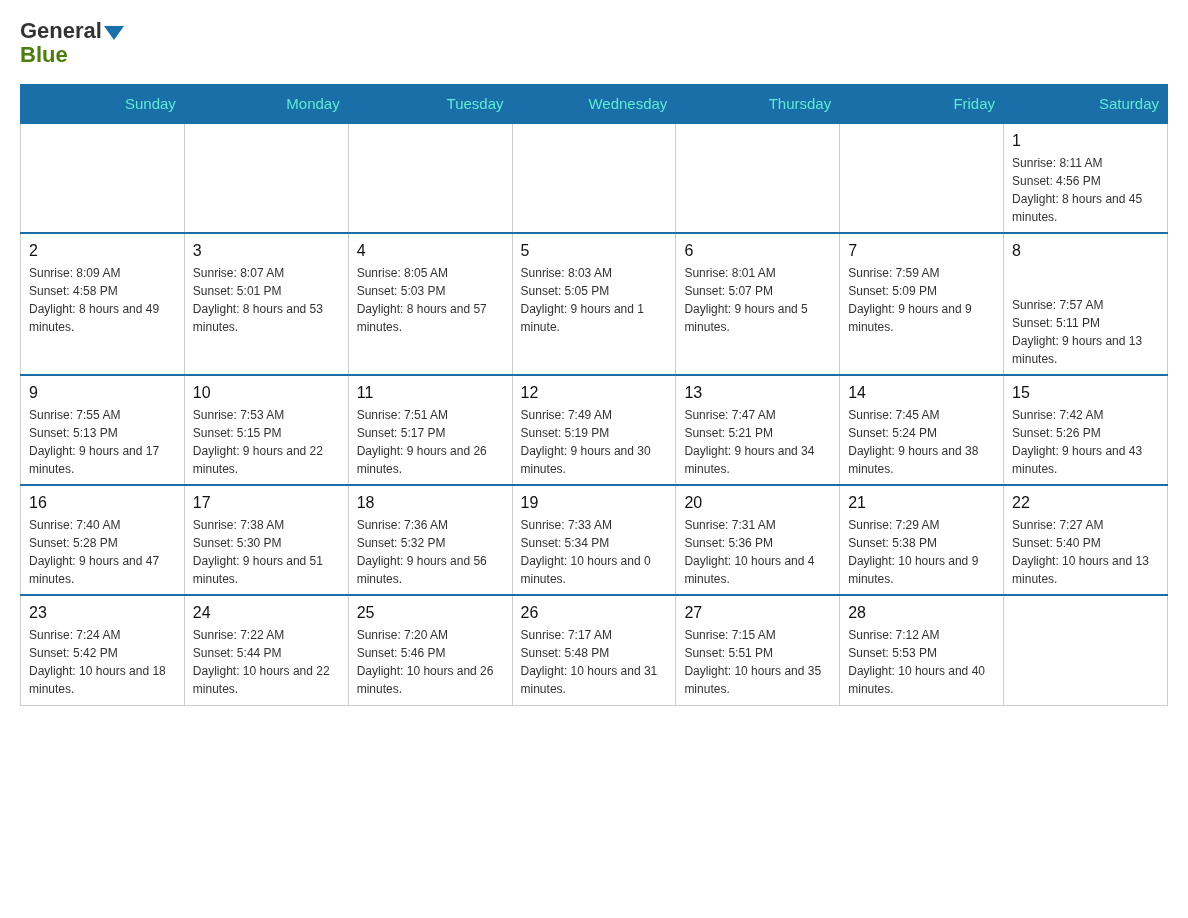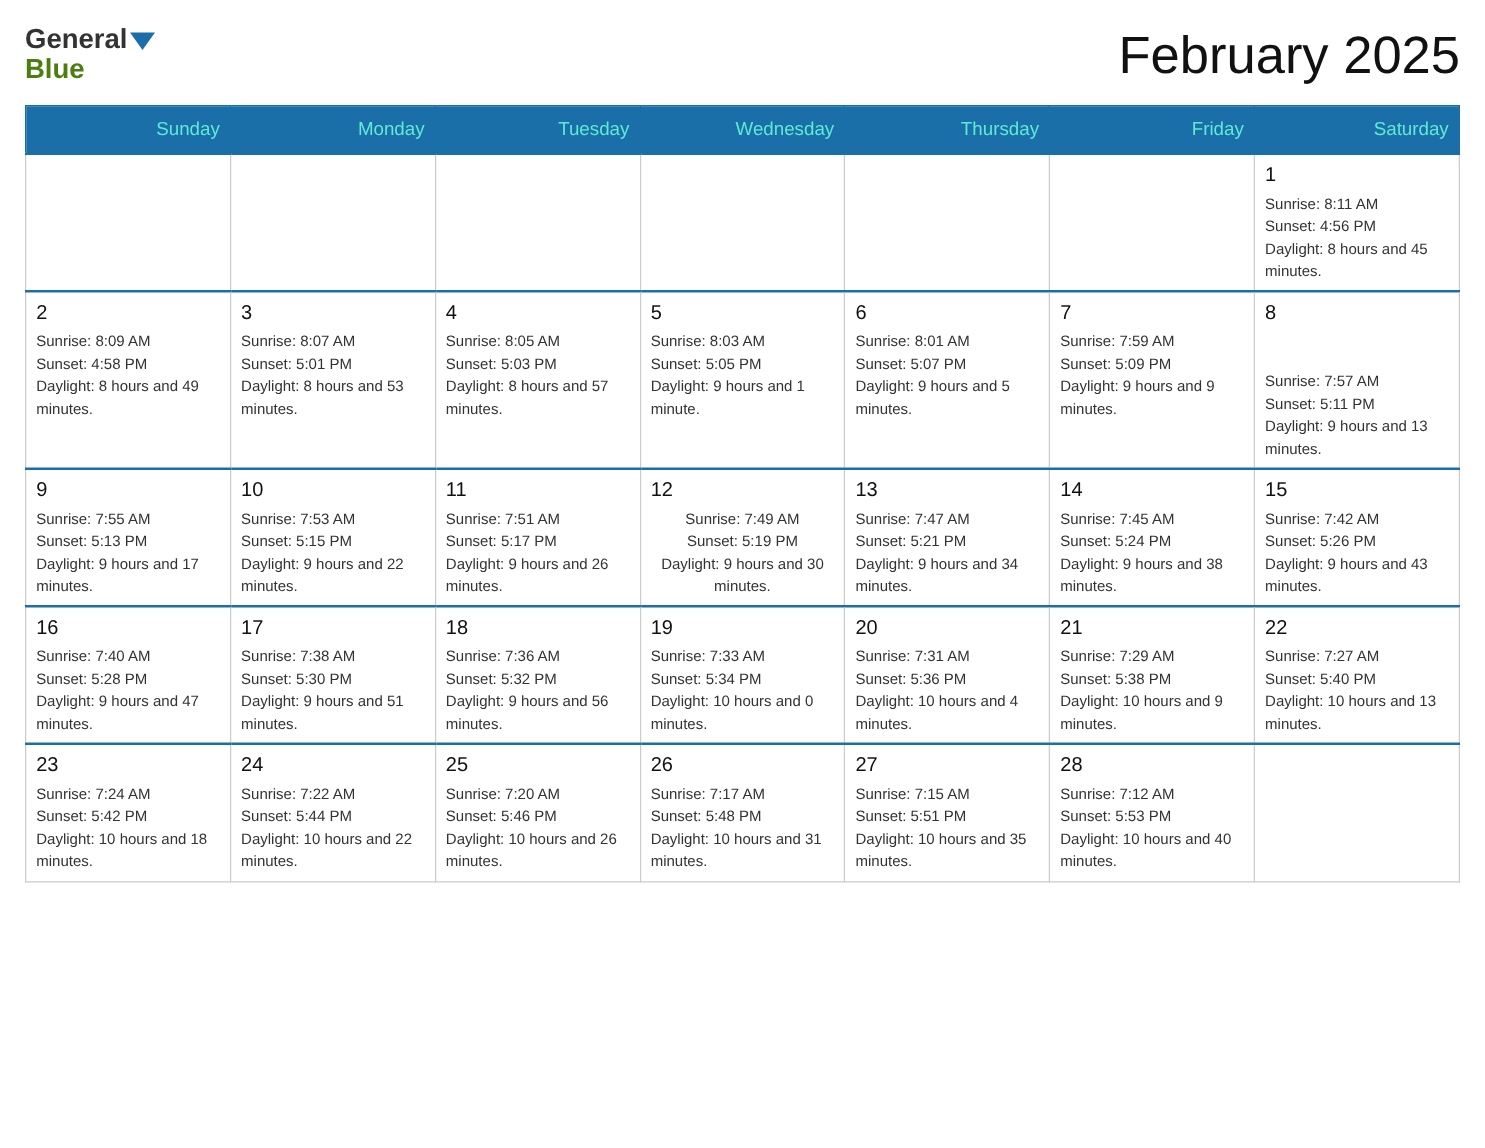--- a/index.html
+++ b/index.html
@@ -5,23 +5,23 @@
     * { box-sizing: border-box; margin: 0; padding: 0; }
     body {
       font-family: Arial, sans-serif;
       background: #fff;
       padding: 20px;
       width: 1188px;
       min-height: 918px;
     }
     .header {
       display: flex;
-      justify-content: space-between;
       align-items: flex-start;
       margin-bottom: 16px;
+      flex-direction: column;
     }
     .logo {
       display: flex;
       flex-direction: column;
       align-items: flex-start;
     }
     .logo-text {
       display: flex;
       align-items: flex-end;
       font-size: 22px;
@@ -108,21 +108,20 @@
 
 <div class="header">
   <div class="logo">
     <div class="logo-text">
       <span class="logo-general">General</span>
       <span class="logo-arrow"></span>
     </div>
     <span class="logo-blue">Blue</span>
   </div>
   <div class="title-area">
-    <div class="month-title">February 2025</div>
   </div>
 </div>
 
 <table class="calendar">
   <thead>
     <tr>
     <th>Sunday</th>
         <th>Monday</th>
         <th>Tuesday</th>
         <th>Wednesday</th>
@@ -204,21 +203,21 @@
 Daylight: 9 hours and 22 minutes.</div>
         </td>
         <td>
           <span class="day-number">11</span>
           <div class="day-info" style="white-space: pre-line;">Sunrise: 7:51 AM
 Sunset: 5:17 PM
 Daylight: 9 hours and 26 minutes.</div>
         </td>
         <td>
           <span class="day-number">12</span>
-          <div class="day-info" style="white-space: pre-line; text-align: center;">Sunrise: 7:49 AM
+          <div class="day-info" style="white-space: pre-line;">Sunrise: 7:49 AM
 Sunset: 5:19 PM
 Daylight: 9 hours and 30 minutes.</div>
         </td>
         <td>
           <span class="day-number">13</span>
           <div class="day-info" style="white-space: pre-line;">Sunrise: 7:47 AM
 Sunset: 5:21 PM
 Daylight: 9 hours and 34 minutes.</div>
         </td>
         <td>

